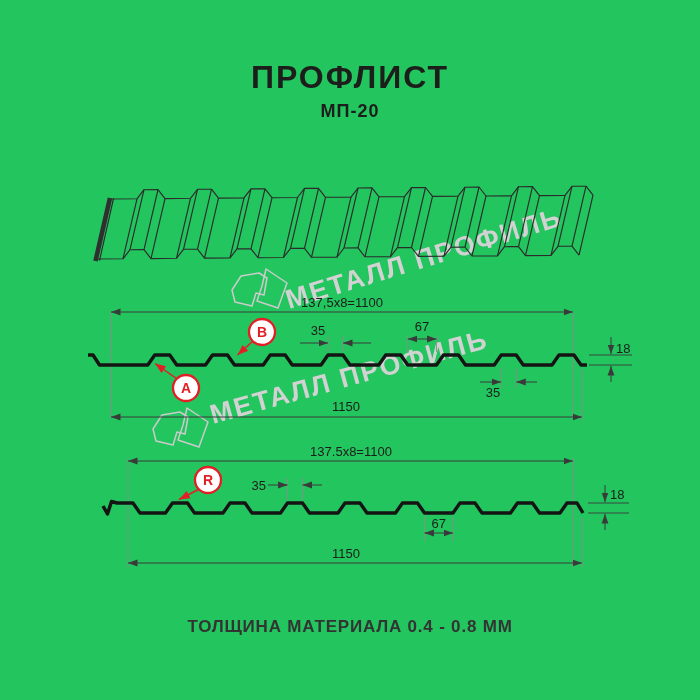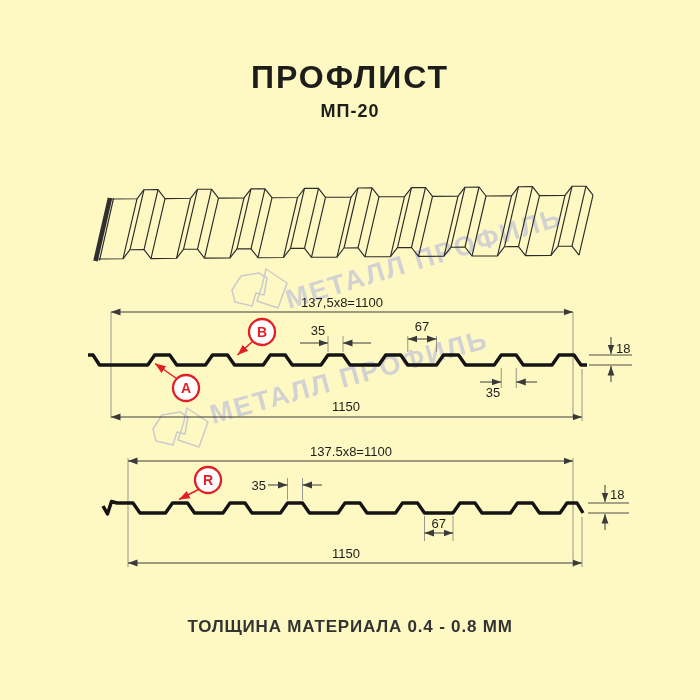--- a/index.html
+++ b/index.html
@@ -1,16 +1,16 @@
 <!DOCTYPE html>
 <html><head>
 <meta charset="utf-8">
 <style>
   html,body{margin:0;padding:0;background:#fff;}
-  .canvas{width:700px;height:700px;background:#fef9c3;position:relative;overflow:hidden;
+  .canvas{width:700px;height:700px;background:#22c55e;position:relative;overflow:hidden;
           font-family:"Liberation Sans", sans-serif;}
   svg{display:block;}
   text{font-family:"Liberation Sans", sans-serif;}
   .title{font-size:32px;font-weight:bold;fill:#1d1d1b;letter-spacing:2px;}
   .subtitle{font-size:18px;font-weight:bold;fill:#1d1d1b;letter-spacing:1px;}
   .footer{font-size:17px;font-weight:bold;fill:#333;letter-spacing:0.8px;}
   .dimtxt{font-size:13px;fill:#1d1d1b;}
   .prof{stroke:#141414;stroke-width:3.4;fill:none;stroke-linejoin:round;}
   .w3d{stroke:#2b2b2b;stroke-width:1.15;fill:none;stroke-linejoin:round;}
   .edgeband{stroke:#2f2f2f;stroke-width:4.6;fill:none;}

